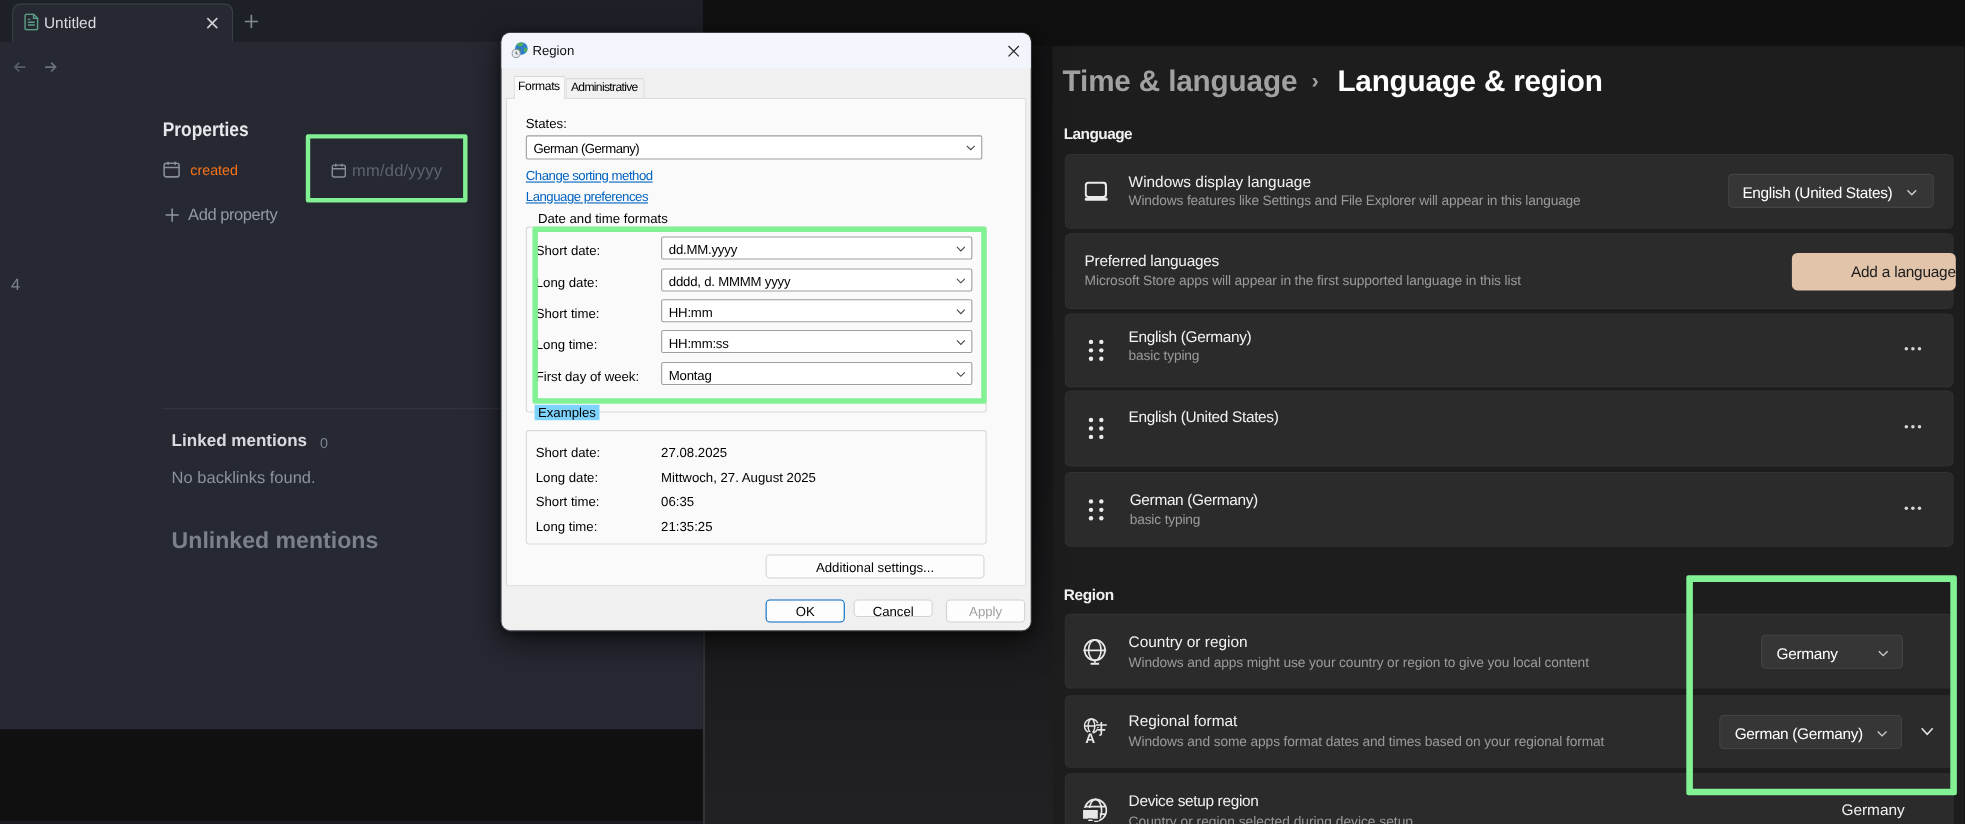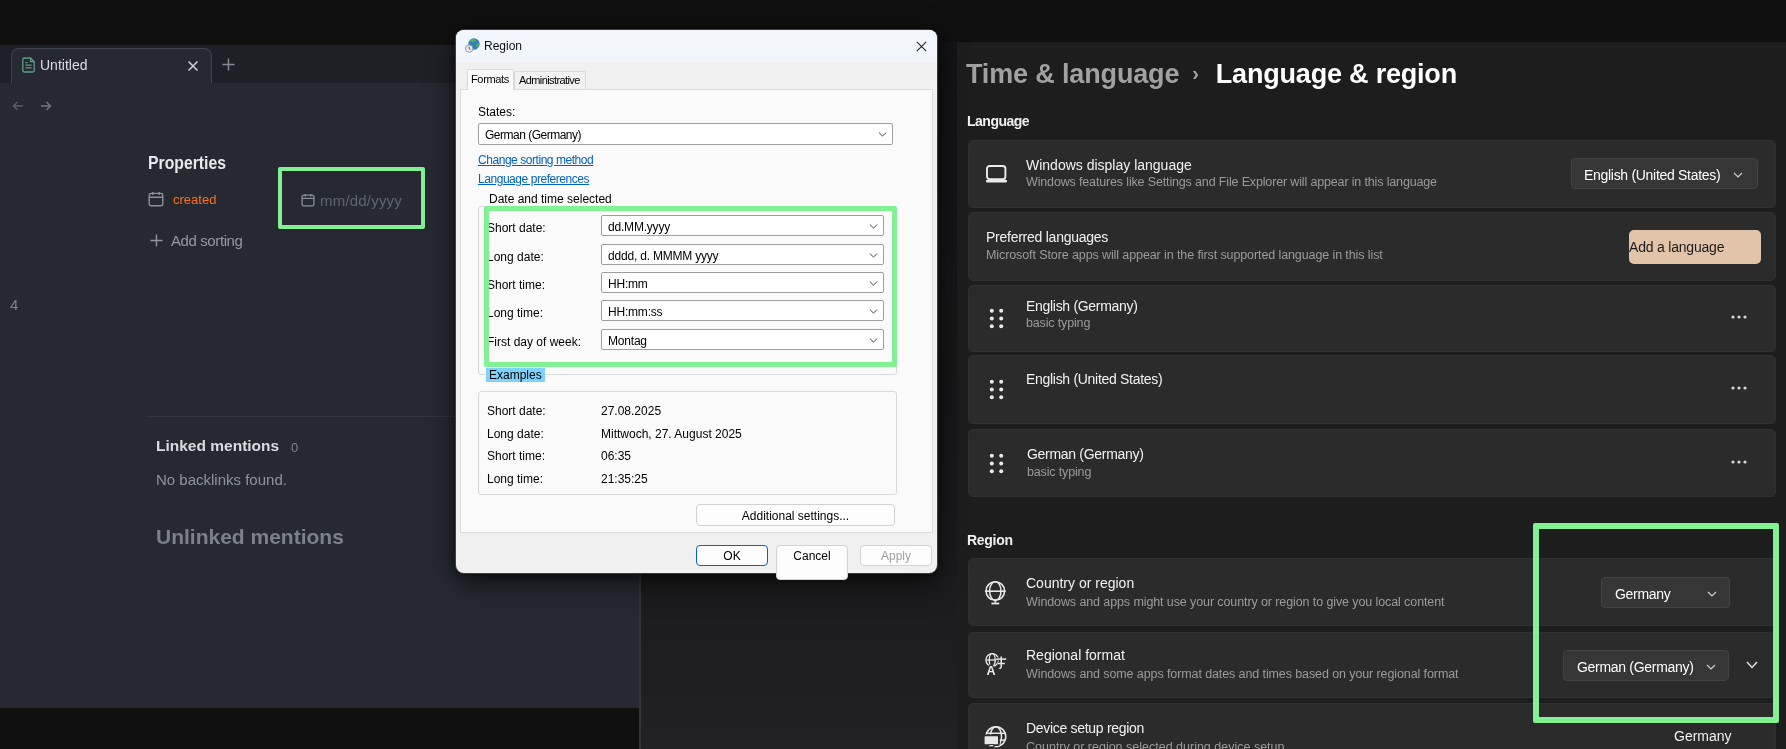--- a/index.html
+++ b/index.html
@@ -2,21 +2,21 @@
 <html><head>
 <meta charset="utf-8">
 <style>
   * { margin:0; padding:0; box-sizing:border-box; }
   html,body { width:1786px; height:749px; overflow:hidden; background:#101010;
     font-family:"Liberation Sans", sans-serif; }
   .abs { position:absolute; }
   #stage { position:relative; width:1786px; height:749px; overflow:hidden; }
 
   
-  #obsidian { left:0; top:0; width:639px; height:663px; background:#262932;margin-top:45px; }
+  #obsidian { left:0; top:0; width:639px; height:663px; background:#262932; }
   #tabstrip { left:0; top:0; width:639px; height:38px; background:#1d2027; }
   #tab { left:11px; top:3px; width:201px; height:35px; background:#262932;
          border:1px solid #3d424d; border-bottom:none; border-radius:8px 8px 0 0; }
   .tabtxt { color:#dadce2; font-size:14px; }
   #obbottom { left:0; top:746px; width:639px; height:3px; background:#1a1c21; }
 
   
   #settings { left:639px; top:0; width:1147px; height:749px; background:#1d1d1d;margin-top:42px; }
   #navstrip { left:0; top:0; width:318px; height:749px; background:linear-gradient(#131315, #18181a 60%, #232325); border-left:2px solid #32343a; }
   .card { position:absolute; left:329px; width:808px; background:#2b2b2b;
@@ -86,21 +86,21 @@
     <div class="green" style="left:278px;top:122px;width:147px;height:62px;border-width:4px"></div>
     <svg class="abs" style="left:301px;top:148px" width="14" height="14" viewBox="0 0 16 16">
       <rect x="1.2" y="2.4" width="13.6" height="12.4" rx="2" fill="none" stroke="#888f99" stroke-width="1.5"></rect>
       <path d="M4.8 1 V4 M11.2 1 V4 M1.2 6.2 H14.8" stroke="#888f99" stroke-width="1.5"></path>
     </svg>
     <div class="abs" style="left:320px;top:147px;color:#5d6470;font-size:15px;letter-spacing:0.2px">mm/dd/yyyy</div>
 
     <svg class="abs" style="left:150px;top:189px" width="13" height="13" viewBox="0 0 13 13">
       <path d="M6.5 0.5 V12.5 M0.5 6.5 H12.5" stroke="#9095a0" stroke-width="1.4"></path>
     </svg>
-    <div class="abs" style="left:171px;top:187px;color:#9398a3;font-size:15px;letter-spacing:-0.4px">Add sorting</div>
+    <div class="abs" style="left:171px;top:187px;color:#9398a3;font-size:15px;letter-spacing:-0.4px">Add property</div>
 
     <div class="abs" style="left:147px;top:371px;width:492px;height:1px;background:#33363e"></div>
     <div class="abs" style="left:156px;top:392px;color:#d8dadf;font-size:15.5px;font-weight:bold">Linked mentions</div>
     <div class="abs" style="left:291px;top:395px;color:#7d828c;font-size:13px">0</div>
     <div class="abs" style="left:156px;top:426px;color:#8d929c;font-size:15px">No backlinks found.</div>
     <div class="abs" style="left:156px;top:480px;color:#7b8089;font-size:21px;font-weight:bold">Unlinked mentions</div>
     <div id="obbottom" class="abs"></div>
   </div>
 
   <div id="settings" class="abs">
@@ -126,21 +126,21 @@
     <div class="drop" style="left:932px;top:116px;width:187px;height:31px">
       <span class="abs" style="left:12px;top:8px">English (United States)</span>
       <svg class="abs" style="right:14px;top:13px" width="10" height="6" viewBox="0 0 10 6">
           <path d="M1 1 L5 5 L9 1" fill="none" stroke="#d0d0d0" stroke-width="1.2"></path>
         </svg>
     </div>
 
     <div class="card" style="top:170px;height:69px"></div>
     <div class="abs ctitle" style="left:347px;top:187px;letter-spacing:-0.25px">Preferred languages</div>
     <div class="abs csub" style="left:347px;top:206px;letter-spacing:-0.1px">Microsoft Store apps will appear in the first supported language in this list</div>
-    <div class="abs" style="left:990px;top:188px;width:132px;height:34px;background:#e2c4ab;border-radius:5px;color:#1c1c1c;font-size:14px;text-align:left;line-height:34px;letter-spacing:-0.2px">Add a language</div>
+    <div class="abs" style="left:990px;top:188px;width:149px;height:34px;background:#e2c4ab;border-radius:5px;color:#1c1c1c;font-size:14px;text-align:right;line-height:34px;letter-spacing:-0.2px">Add a language</div>
 
     <div class="card" style="top:243px;height:67px"></div>
     <svg class="abs" style="left:350px;top:266px" width="15" height="21" viewBox="0 0 15 21">
       <g fill="#ececec">
           <circle cx="2.8" cy="2.8" r="2"></circle>
           <circle cx="12.2" cy="2.8" r="2"></circle>
           <circle cx="2.8" cy="10.5" r="2"></circle>
           <circle cx="12.2" cy="10.5" r="2"></circle>
           <circle cx="2.8" cy="18.2" r="2"></circle>
           <circle cx="12.2" cy="18.2" r="2"></circle>
@@ -294,21 +294,21 @@
     <div class="combo" style="left:22px;top:93px;width:415px;height:22px">
       <span class="t" style="letter-spacing:-0.5px">German (Germany)</span>
       <svg class="chev" viewBox="0 0 10 6">
           <path d="M1 0.8 L5 4.8 L9 0.8" fill="none" stroke="#454545" stroke-width="1.1"></path>
         </svg>
     </div>
     <div class="link" style="left:22px;top:123px">Change sorting method</div>
     <div class="link" style="left:22px;top:142px">Language preferences</div>
 
     <div class="gbox" style="left:22px;top:176px;width:419px;height:169px"></div>
-    <div class="glabel" style="left:30px;top:162px;background:#fafafa;padding:0 3px">Date and time selected</div>
+    <div class="glabel" style="left:30px;top:162px;background:#fafafa;padding:0 3px">Date and time formats</div>
 
     <div class="glabel" style="left:31px;top:191px">Short date:</div>
     <div class="glabel" style="left:31px;top:220px">Long date:</div>
     <div class="glabel" style="left:31px;top:248px">Short time:</div>
     <div class="glabel" style="left:31px;top:276px">Long time:</div>
     <div class="glabel" style="left:31px;top:305px">First day of week:</div>
     <div class="combo" style="left:145px;top:185px;width:283px;height:21px">
         <span class="t">dd.MM.yyyy</span>
         <svg class="chev" viewBox="0 0 10 6">
           <path d="M1 0.8 L5 4.8 L9 0.8" fill="none" stroke="#454545" stroke-width="1.1"></path>
@@ -348,17 +348,17 @@
     <div class="glabel" style="left:31px;top:397px">Long date:</div>
     <div class="glabel" style="left:145px;top:397px">Mittwoch, 27. August 2025</div>
     <div class="glabel" style="left:31px;top:419px">Short time:</div>
     <div class="glabel" style="left:145px;top:419px">06:35</div>
     <div class="glabel" style="left:31px;top:442px">Long time:</div>
     <div class="glabel" style="left:145px;top:442px">21:35:25</div>
 
     <div class="btn" style="left:240px;top:474px;width:199px;height:22px;line-height:22px">Additional settings...</div>
 
     <div class="btn" style="left:240px;top:515px;width:72px;height:21px;line-height:21px;border-color:#0067c0">OK</div>
-    <div class="btn" style="left:320px;top:515px;width:72px;height:35px;line-height:21px">Cancel</div>
+    <div class="btn" style="left:320px;top:515px;width:72px;height:16px;line-height:21px">Cancel</div>
     <div class="btn" style="left:404px;top:515px;width:72px;height:21px;line-height:21px;color:#9f9f9f">Apply</div>
   </div>
 
 </div>
 
 </body></html>

